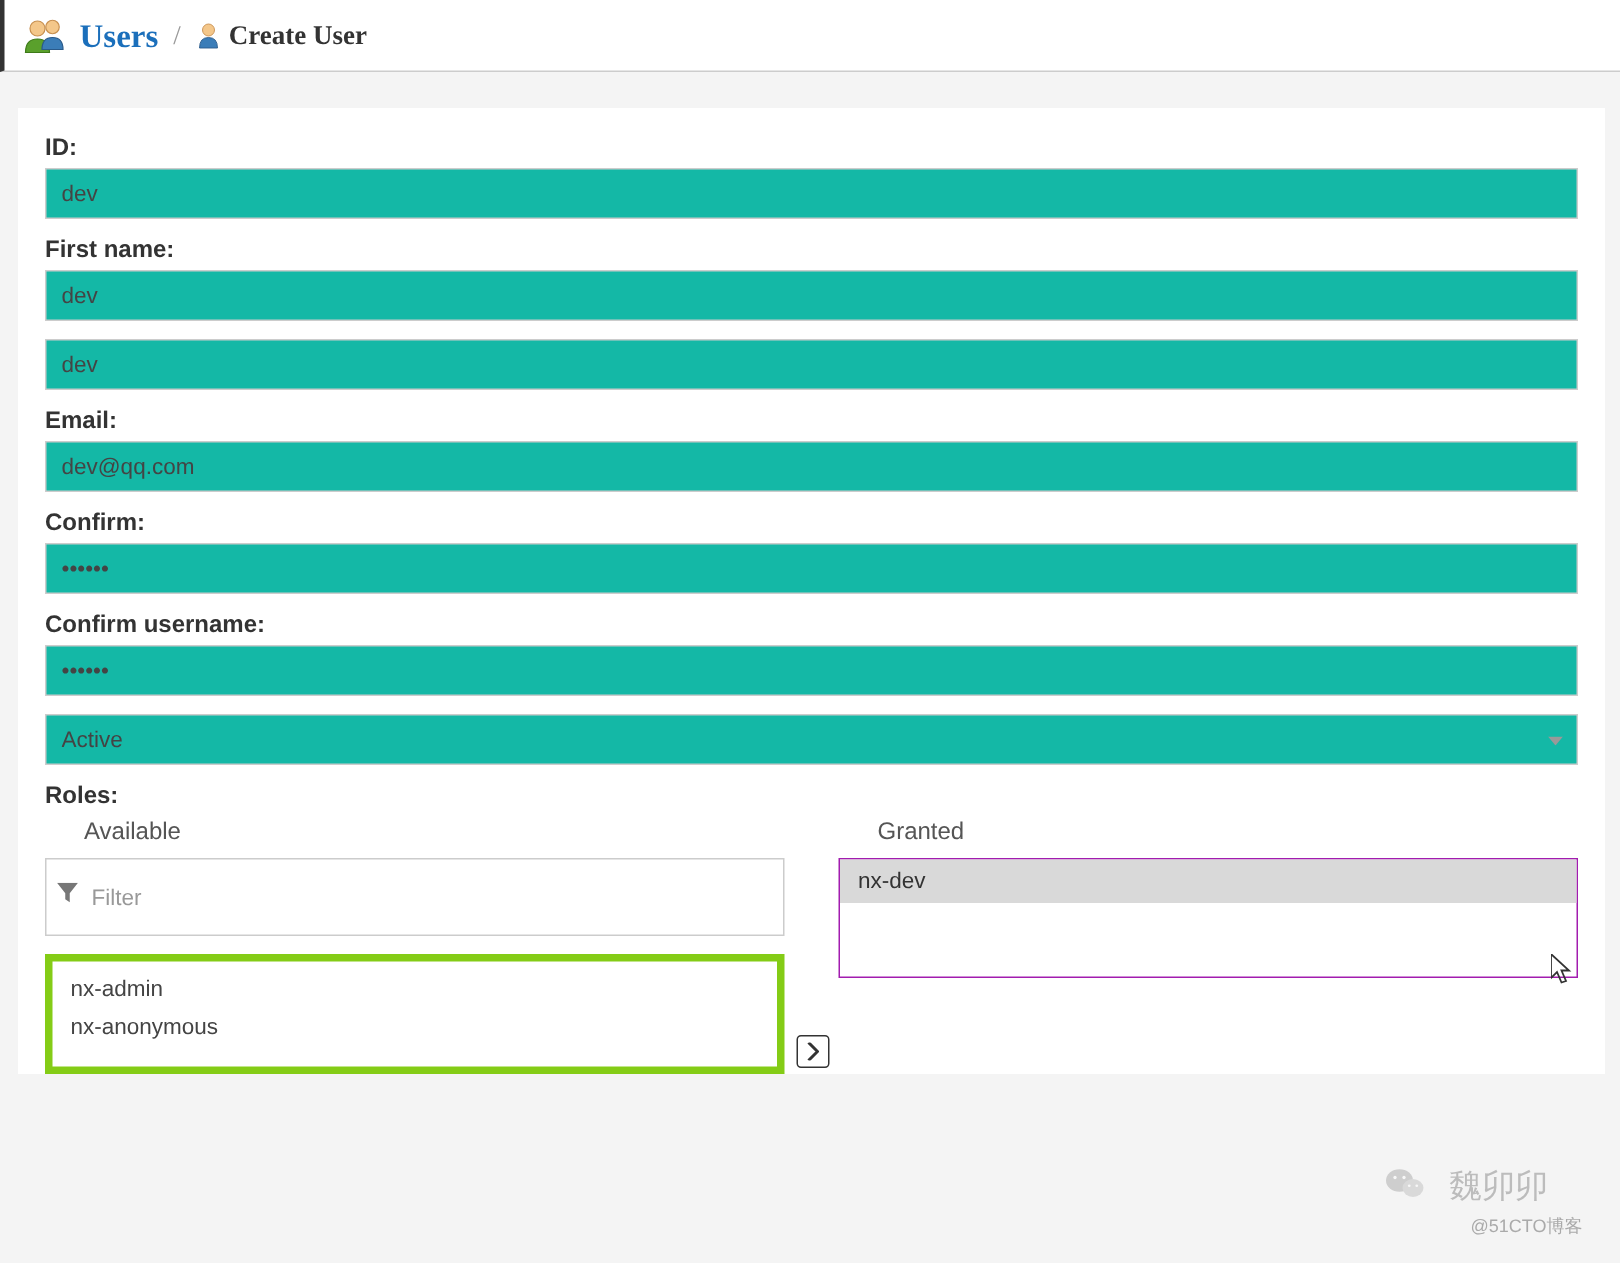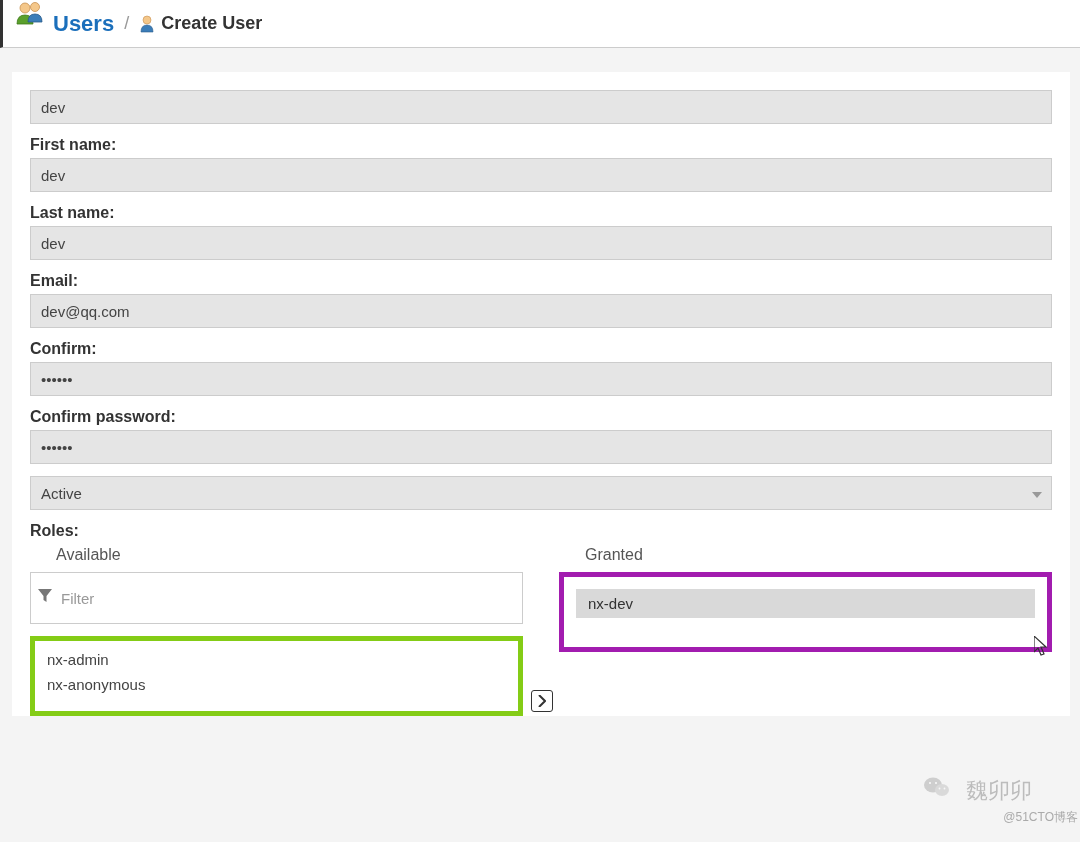--- a/index.html
+++ b/index.html
@@ -10,21 +10,23 @@
       height: 842px;
       overflow: hidden;
       position: relative;
     }
     .header-bar {
       background: #fff;
       border-bottom: 1px solid #ccc;
       border-left: 3px solid #333;
       height: 48px;
       display: flex;
+      align-items: center;
       padding: 0 12px;
+      font-family: Liberation Serif, serif;
     }
     .users-icon { width: 30px; height: 26px; margin-right: 8px; position: relative; }
     .users-icon svg { width: 30px; height: 26px; }
     .breadcrumb { display: flex; align-items: center; gap: 10px; font-size: 22px; }
     .breadcrumb-root { color: #1b6fbb; font-weight: 700; }
     .breadcrumb-sep { color: #999; font-size: 18px; }
     .breadcrumb-current { color: #333; font-weight: 700; font-size: 18px; display: flex; align-items: center; gap: 6px; }
     .single-user-icon { width: 16px; height: 18px; }
     
     .form-panel {
@@ -34,21 +36,21 @@
     }
     .form-group { margin-bottom: 12px; }
     .form-label { font-weight: 700; color: #333; font-size: 16px; display: block; margin-bottom: 4px; }
     .form-hint { color: #777; font-size: 13px; margin-bottom: 6px; display: block; }
     .form-input {
       width: 100%;
       border: 1px solid #ccc;
       padding: 6px 10px;
       font-size: 15px;
       color: #444;
-      background: #e5e5e5;
+      background: #14b8a6;
       height: 34px;
     }
     .select-wrap { position: relative; }
     .select-chevron { position: absolute; right: 10px; top: 50%; transform: translateY(-50%); pointer-events: none; }
     .select-chevron svg { width: 10px; height: 6px; }
     
     .roles-row { display: flex; gap: 36px; margin-top: 6px; }
     .roles-col { flex: 1; position: relative; }
     .roles-col-label { color: #555; font-size: 16px; margin-bottom: 8px; display: block; margin-left: 26px; }
     .filter-wrap { position: relative; margin-bottom: 12px; }
@@ -61,21 +63,21 @@
       font-size: 15px;
       height: 52px;
       color: #444;
     }
     .filter-input::placeholder { color: #999; }
     .roles-list {
       border: 5px solid #84cc16;
       min-height: 80px;
       padding: 6px 0;
     }
-    .roles-list.granted { border: 5px solid #a21caf; padding: 12px; }
+    .roles-list.granted { border: 1px solid #a21caf; padding: 0; }
     .role-item {
       padding: 4px 12px;
       font-size: 15px;
       color: #444;
       cursor: pointer;
     }
     .role-item.selected { background: #d9d9d9; color: #333; padding: 6px 12px; }
     
     .transfer-btn {
       position: absolute;
@@ -89,23 +91,23 @@
       display: flex;
       align-items: center;
       justify-content: center;
       cursor: pointer;
     }
     .transfer-btn svg { width: 8px; height: 12px; }
     
     .cursor-icon { position: absolute; right: 30px; top: 636px; }
     .cursor-icon svg { width: 16px; height: 22px; }
     
-    .watermark { position: absolute; right: 48px; bottom: 36px; display: flex; gap: 16px; opacity: 0.35; }
+    .watermark { position: absolute; right: 48px; bottom: 36px; display: flex; align-items: center; gap: 16px; opacity: 0.35; }
     .watermark-text { font-size: 22px; color: #555; font-weight: 400; }
-    .watermark-sub { position: absolute; right: 2px; bottom: 16px; color: #aaa; font-size: 12px; }
+    .watermark-sub { position: absolute; right: 25px; bottom: 16px; color: #aaa; font-size: 12px; }
     .wechat-icon svg { width: 26px; height: 22px; }
   </style>
 </head>
 <body>
 
 <div class="header-bar">
   <span class="users-icon">
     <svg viewBox="0 0 30 26">
       <circle cx="10" cy="8" r="5" fill="#f4c78a" stroke="#c89050" stroke-width="0.8"></circle>
       <path d="M2 24 Q2 15 10 15 Q18 15 18 24 Z" fill="#5aa02c" stroke="#3d7a18" stroke-width="0.8"></path>
@@ -124,45 +126,45 @@
         </svg>
       </span>
       <span>Create User</span>
     </span>
   </div>
 </div>
 
 <div class="form-panel">
 
   <div class="form-group">
+    <label class="form-label">ID:</label>
     <input class="form-input" value="dev" style="">
   </div>
 
   <div class="form-group">
     <label class="form-label">First name:</label>
     <input class="form-input" value="dev" style="">
   </div>
 
   <div class="form-group">
-    <label class="form-label">Last name:</label>
     <input class="form-input" value="dev" style="">
   </div>
 
   <div class="form-group">
     <label class="form-label">Email:</label>
     <input class="form-input" value="dev@qq.com" style="">
   </div>
 
   <div class="form-group">
     <label class="form-label">Confirm:</label>
     <input class="form-input" value="••••••" style="">
   </div>
 
   <div class="form-group">
-    <label class="form-label">Confirm password:</label>
+    <label class="form-label">Confirm username:</label>
     <input class="form-input" value="••••••" style="">
   </div>
 
   <div class="form-group">
     <div class="select-wrap">
       <input class="form-input" readonly="" value="Active" style="">
       <span class="select-chevron">
         <svg viewBox="0 0 10 6">
             <path d="M0 0 L5 6 L10 0 Z" fill="#999"></path>
           </svg>

